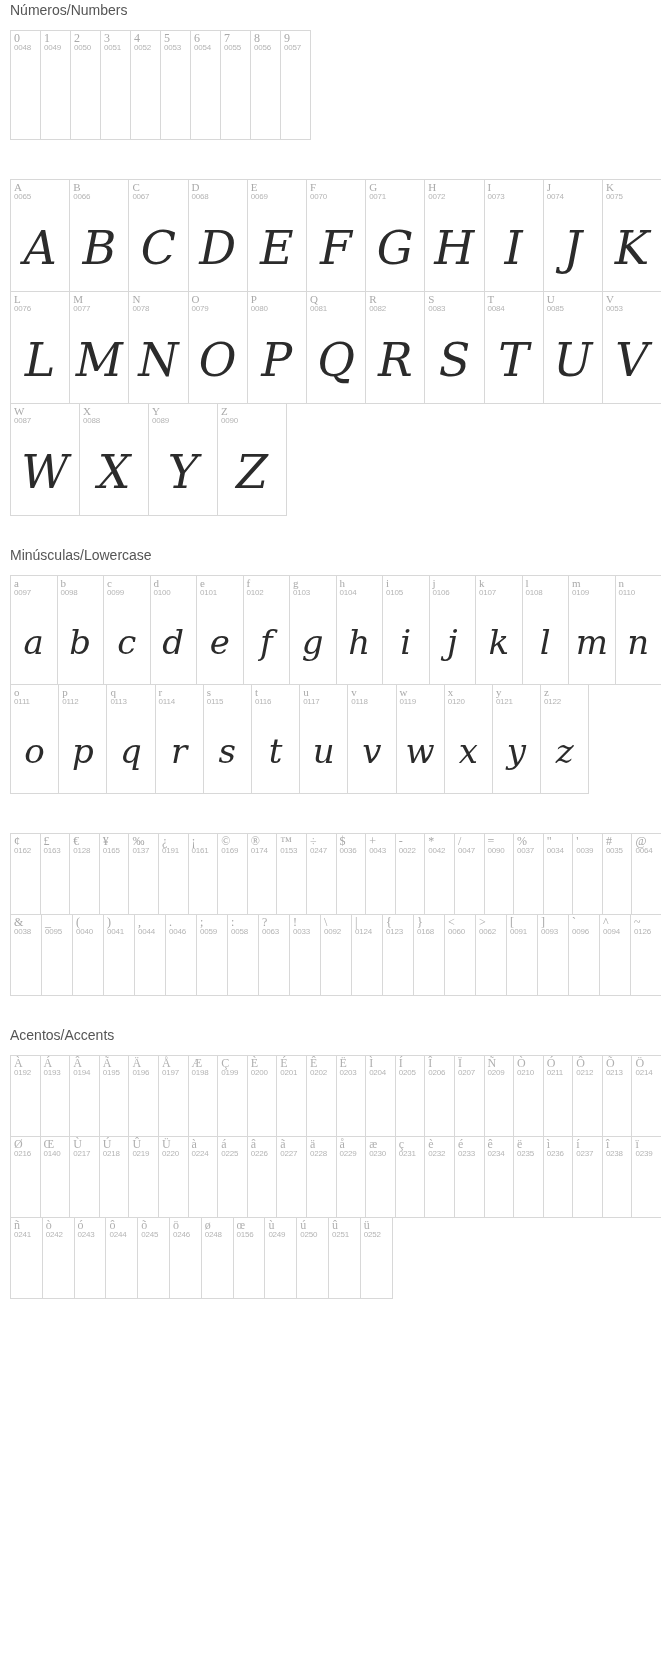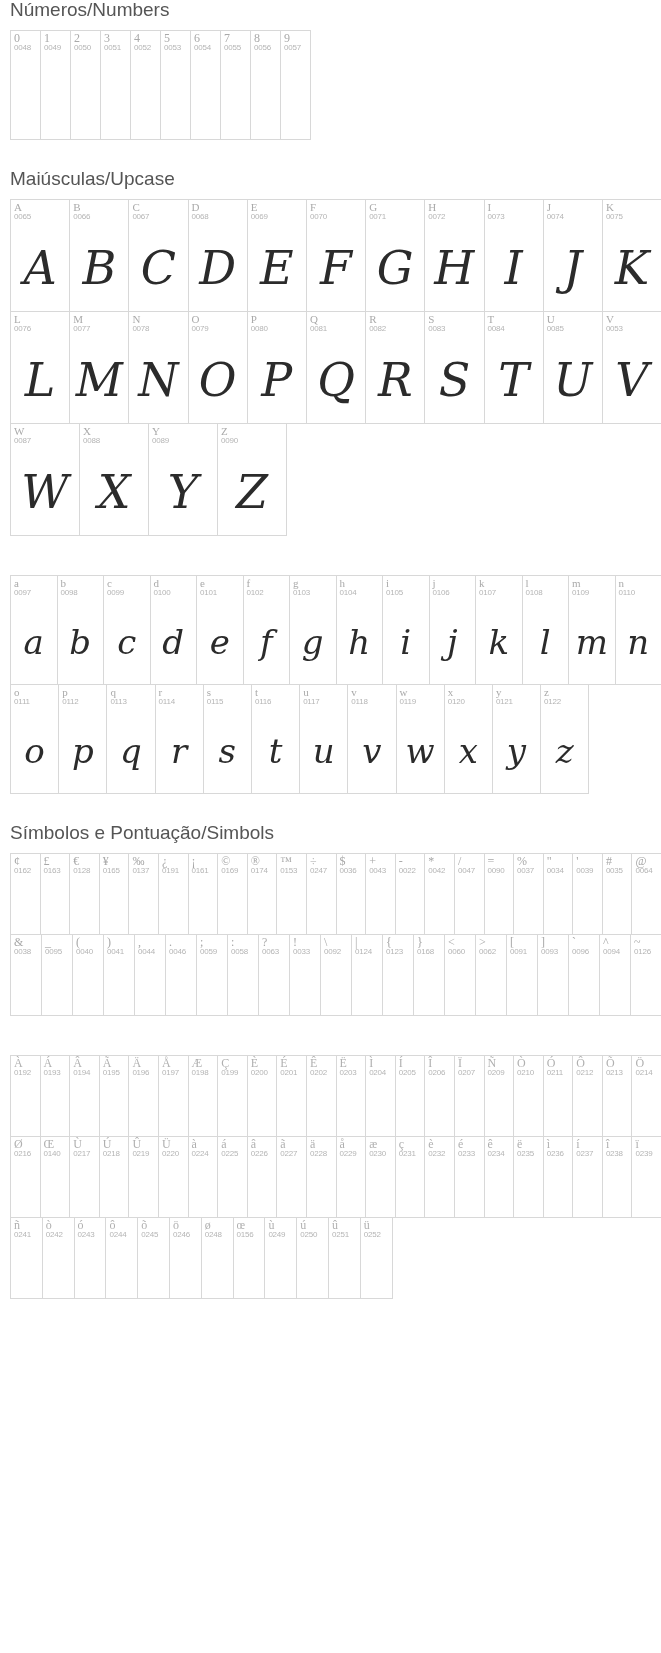--- a/index.html
+++ b/index.html
@@ -15,21 +15,21 @@
   }
   .page {
     width: 661px;
     box-sizing: border-box;
     padding: 0 0 10px 0;
   }
   .section {
     margin: 0 0 0 0;
   }
   .section-title {
-    font-size: 19px;
+    font-size: 14px;
     font-weight: 400;
     color: #555555;
     padding: 0 0 0 10px;
     margin: 0;
     line-height: 20px;
   }
   .section + .section .section-title {
     margin-top: 0;
   }
   .glyph-block {
@@ -184,21 +184,20 @@
                 <span class="glyph-name">9</span>
                 <span class="glyph-code">0057</span>
               </div>
               <div class="glyph-big"></div>
             </div>
           </div>
         </div>
       </div>
       <div class="section upcase">
         <div class="spacer-30"></div>
-        <div class="section-title">Maiúsculas/Upcase</div>
         <div class="glyph-block">
           <div class="glyph-row">
             <div class="glyph-cell">
               <div class="glyph-head">
                 <span class="glyph-name">A</span>
                 <span class="glyph-code">0065</span>
               </div>
               <div class="glyph-big">A</div>
             </div>
             <div class="glyph-cell">
@@ -378,20 +377,21 @@
                 <span class="glyph-name">Z</span>
                 <span class="glyph-code">0090</span>
               </div>
               <div class="glyph-big">Z</div>
             </div>
           </div>
         </div>
       </div>
       <div class="section lowercase">
         <div class="spacer-30"></div>
+        <div class="section-title">Minúsculas/Lowercase</div>
         <div class="glyph-block">
           <div class="glyph-row">
             <div class="glyph-cell">
               <div class="glyph-head">
                 <span class="glyph-name">a</span>
                 <span class="glyph-code">0097</span>
               </div>
               <div class="glyph-big">a</div>
             </div>
             <div class="glyph-cell">
@@ -569,21 +569,20 @@
                 <span class="glyph-name">z</span>
                 <span class="glyph-code">0122</span>
               </div>
               <div class="glyph-big">z</div>
             </div>
           </div>
         </div>
       </div>
       <div class="section symbols">
         <div class="spacer-30"></div>
-        <div class="section-title">Símbolos e Pontuação/Simbols</div>
         <div class="glyph-block">
           <div class="glyph-row">
             <div class="glyph-cell">
               <div class="glyph-head">
                 <span class="glyph-name">¢</span>
                 <span class="glyph-code">0162</span>
               </div>
               <div class="glyph-big"></div>
             </div>
             <div class="glyph-cell">
@@ -880,20 +879,21 @@
                 <span class="glyph-name">~</span>
                 <span class="glyph-code">0126</span>
               </div>
               <div class="glyph-big"></div>
             </div>
           </div>
         </div>
       </div>
       <div class="section accents">
         <div class="spacer-30"></div>
+        <div class="section-title">Acentos/Accents</div>
         <div class="glyph-block">
           <div class="glyph-row">
             <div class="glyph-cell">
               <div class="glyph-head">
                 <span class="glyph-name">À</span>
                 <span class="glyph-code">0192</span>
               </div>
               <div class="glyph-big"></div>
             </div>
             <div class="glyph-cell">

